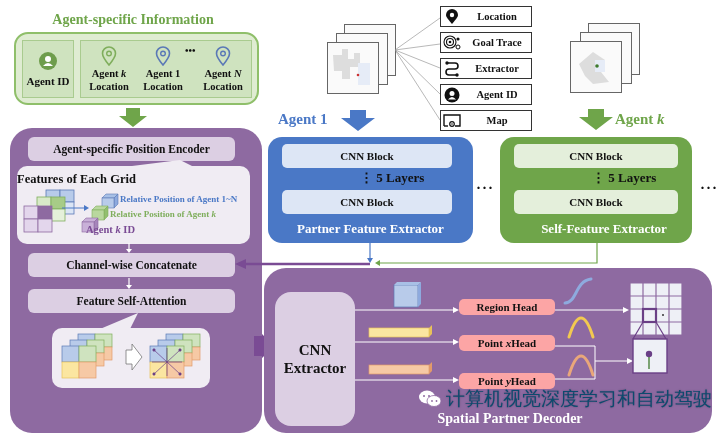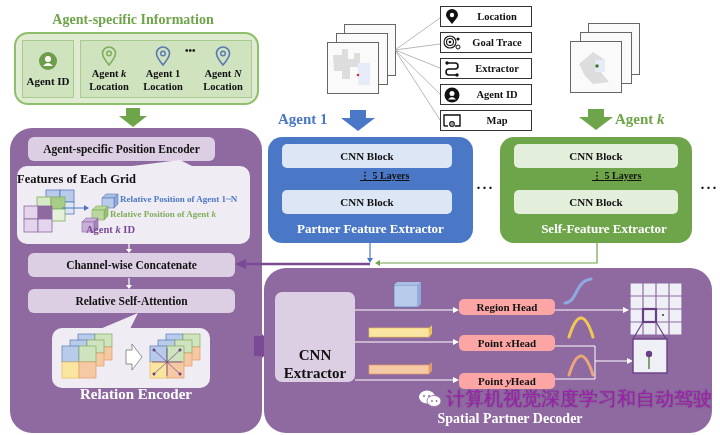--- a/index.html
+++ b/index.html
@@ -12,21 +12,21 @@
   #info-title { left: 18px; top: 12px; width: 230px; font-size: 14px; color: #6fa54a; text-align:center; }
   #info-box { left: 14px; top: 32px; width: 245px; height: 73px; background: #dfecd2; border: 2px solid #8fbf6a; border-radius: 14px; }
   #agentid-cell { left: 22px; top: 40px; width: 52px; height: 58px; background: #cfe3bf; border: 1px solid #a9cb8f; flex-direction: column; font-size: 11px; }
   #loc-cell { left: 80px; top: 40px; width: 172px; height: 58px; background: #cfe3bf; border: 1px solid #a9cb8f; }
   .loc-item { position:absolute; top: 0; width: 52px; height: 56px; flex-direction: column; font-size: 10.5px; line-height: 13px; }
   .loc-item .pin { margin-bottom: 1px; }
 
   
   #rel-enc { left: 10px; top: 128px; width: 252px; height: 305px; background: #8e6aa1; border-radius: 22px; }
   .lbox { background: #dccfe3; border-radius: 6px; font-size: 11.5px; }
-  #pos-enc { left: 28px; top: 137px; width: 187px; height: 24px; }
+  #pos-enc { left: 28px; top: 137px; width: 207px; height: 24px; }
   #grid-panel { left: 17px; top: 166px; width: 233px; height: 78px; background: #f0ecf3; border-radius: 10px; }
   #feat-title { left: 17px; top: 172px; width: 233px; font-size: 12.5px; }
   #concat { left: 28px; top: 253px; width: 207px; height: 24px; }
   #ssa { left: 28px; top: 289px; width: 207px; height: 24px; }
   #attn-panel { left: 52px; top: 328px; width: 158px; height: 60px; background: #f0ecf3; border-radius: 10px; }
   #rel-title { left: 10px; top: 386px; width: 252px; font-size: 15px; color: #fff; text-align:center; line-height: 17px; }
 
   .small-lbl { font-size: 9px; position:absolute; white-space: nowrap; }
 
   
@@ -35,33 +35,33 @@
   
   .feat { position:absolute; left: 440px; width: 92px; height: 21px; border: 1px solid #333; background: #fff; font-size: 10.5px; display:flex; align-items:center; }
   .feat .ic { width: 22px; display:flex; justify-content:center; align-items:center; }
   .feat .t { flex: 1; text-align:center; }
 
   
   #partner { left: 268px; top: 137px; width: 205px; height: 106px; background: #4a78c6; border-radius: 14px; }
   #selfext { left: 500px; top: 137px; width: 192px; height: 106px; background: #6fa54a; border-radius: 14px; }
   .cnn-blue { background: #dde6f5; border-radius: 5px; font-size: 11px; }
   .cnn-green { background: #e4efdb; border-radius: 5px; font-size: 11px; }
-  .layers { font-size: 10px; text-decoration: underline; }
+  .layers { font-size: 13px; }
   .ext-title { color: #fff; font-size: 13px; text-align:center; }
 
   
   #decoder { left: 264px; top: 268px; width: 448px; height: 165px; background: #8e6aa1; border-radius: 22px; }
-  #projector { left: 275px; top: 292px; width: 80px; height: 90px; background: #dccfe3; border-radius: 7px; font-size: 15px; line-height: 18px; flex-direction: column; justify-content: flex-end; }
+  #projector { left: 275px; top: 292px; width: 80px; height: 134px; background: #dccfe3; border-radius: 16px; font-size: 15px; line-height: 18px; flex-direction: column; }
   .head { left: 459px; width: 96px; height: 16px; background: #fca5a5; border-radius: 5px; font-size: 11px; }
   #dec-title { left: 400px; top: 411px; width: 220px; font-size: 14px; color: #fff; text-align: center; }
 
   .agent-lbl { font-size: 15px; }
   .dots { font-size: 15px; letter-spacing: 1px; }
 
-  #watermark { left: 418px; top: 386px; font-family: "DejaVu Sans", sans-serif; font-weight: normal; font-size: 19px; color: #a21caf; white-space: nowrap; display:flex; align-items:center; gap: 4px; text-shadow: 0 0 2px rgba(0,0,0,0.3); }
+  #watermark { left: 418px; top: 386px; font-family: "DejaVu Sans", sans-serif; font-weight: normal; font-size: 19px; color: #0c4a6e; white-space: nowrap; display:flex; align-items:center; gap: 4px; text-shadow: 0 0 2px rgba(0,0,0,0.3); }
 </style>
 </head>
 <body>
 
 <div class="abs" id="info-title">Agent-specific Information</div>
 <div class="abs" id="info-box"></div>
 <div class="abs c" id="agentid-cell">
   <svg width="20" height="20" viewBox="0 0 20 20">
     <circle cx="10" cy="10" r="9" fill="#6e9d4c"></circle>
     <circle cx="10" cy="8" r="3" fill="#fff"></circle>
@@ -152,21 +152,21 @@
 
 <svg class="abs" style="left:125px;top:243px" width="8" height="10">
   <line x1="4" y1="0" x2="4" y2="7" stroke="#fff" stroke-width="1.2"></line>
     <path d="M1 6 L4 10 L7 6 Z" fill="#fff"></path>
 </svg>
 <div class="abs c lbox" id="concat">Channel-wise Concatenate</div>
 <svg class="abs" style="left:125px;top:278px" width="8" height="11">
   <line x1="4" y1="0" x2="4" y2="8" stroke="#fff" stroke-width="1.2"></line>
     <path d="M1 7 L4 11 L7 7 Z" fill="#fff"></path>
 </svg>
-<div class="abs c lbox" id="ssa">Relative Self-Attention</div>
+<div class="abs c lbox" id="ssa">Feature Self-Attention</div>
 <svg class="abs" style="left:100px;top:313px" width="40" height="16">
   <path d="M0 16 L30 16 L38 0 Z" fill="#f0ecf3"></path>
 </svg>
 <div class="abs" id="attn-panel"></div>
 <svg class="abs" style="left:60px;top:332px" width="145" height="54">
   <g id="stackA">
     <rect x="18" y="2" width="17" height="13" fill="#b8cbea" stroke="#5b79b6" stroke-width="0.7"></rect>
     <rect x="35" y="2" width="17" height="13" fill="#cfe3bf" stroke="#7fae5c" stroke-width="0.7"></rect>
     <rect x="35" y="15" width="17" height="13" fill="#f6c9a5" stroke="#e29a6a" stroke-width="0.7"></rect>
     <rect x="10" y="8" width="17" height="13" fill="#b8cbea" stroke="#5b79b6" stroke-width="0.7"></rect>
@@ -195,21 +195,20 @@
       <line x1="19" y1="16" x2="19" y2="44"></line>
         <line x1="4" y1="30" x2="34" y2="30"></line>
       <circle cx="6" cy="18" r="1.2"></circle>
         <circle cx="32" cy="18" r="1.2"></circle>
         <circle cx="6" cy="42" r="1.2"></circle>
         <circle cx="32" cy="42" r="1.2"></circle>
     </g>
   </g>
 </svg>
 <div class="abs" id="rel-title">
-  <div>Relation Encoder</div>
 </div>
 
 <svg class="abs" style="left:254px;top:334px" width="20" height="24">
   <path d="M0 2 H8 V0 L20 12 L8 24 V22 H0 Z" fill="#7a4b94"></path>
 </svg>
 
 <div class="map-sheet" style="left:344px;top:24px"></div>
 <div class="map-sheet" style="left:336px;top:33px"></div>
 <div class="map-sheet" style="left:327px;top:42px">
   <svg width="50" height="50">

